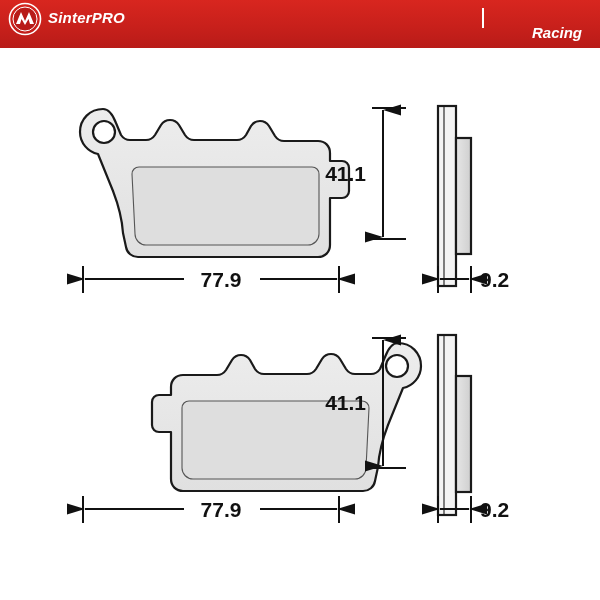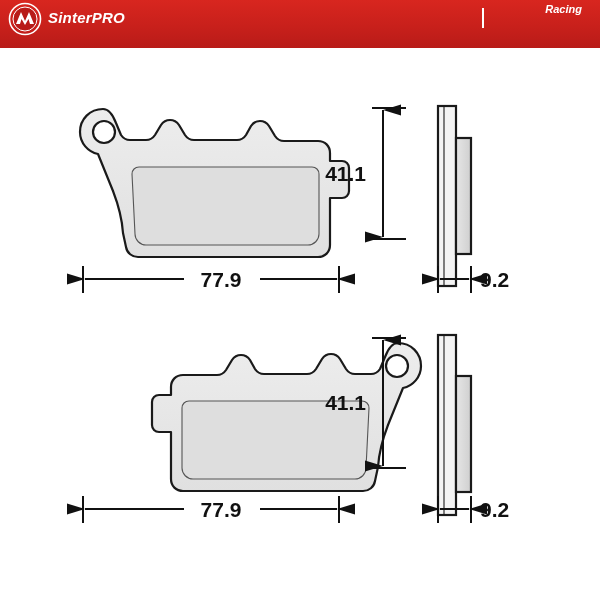--- a/index.html
+++ b/index.html
@@ -40,23 +40,23 @@
     white-space: nowrap;
   }
   .divider-bar {
     position: absolute;
     left: 482px; top: 8px;
     width: 2px; height: 20px;
     background: #ffffff;
   }
   .category {
     position: absolute;
-    right: 18px; top: 3px;
+    right: 18px; top: 24px;
     color: #ffffff;
-    font-size: 11px;
+    font-size: 15px;
     font-weight: bold;
     font-style: italic;
     white-space: nowrap;
     margin-left: 20px;
   }
 
   
   .canvas {
     position: absolute;
     left: 8px; top: 38px;

